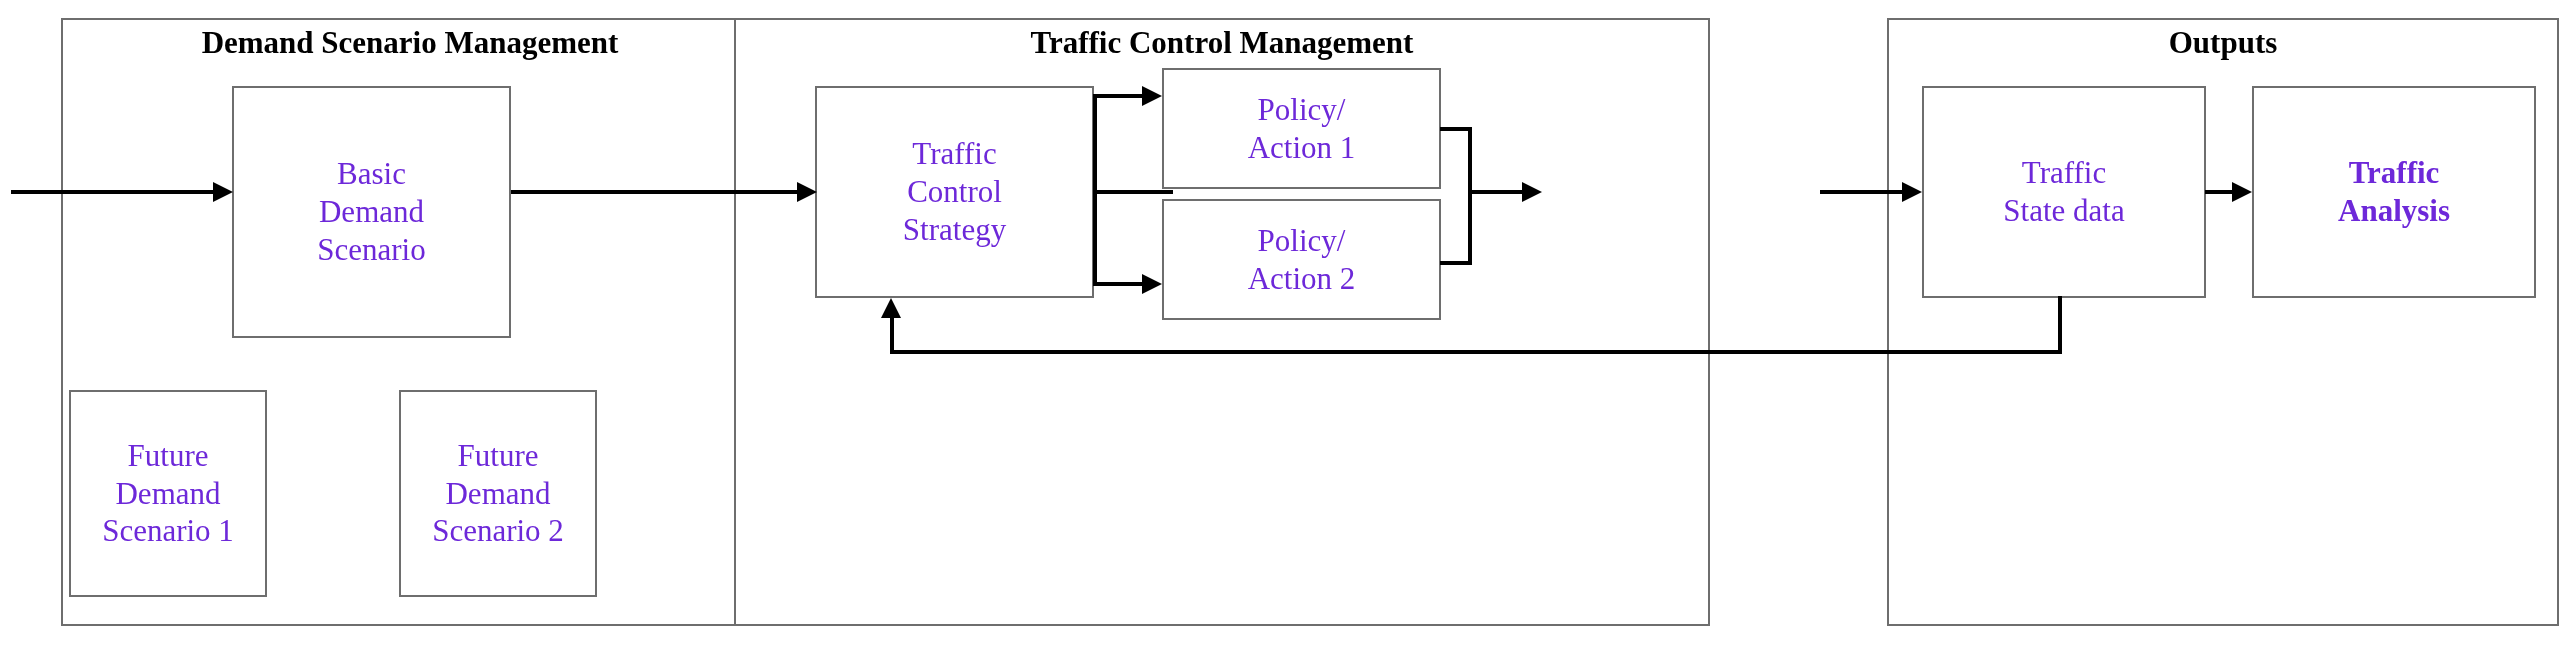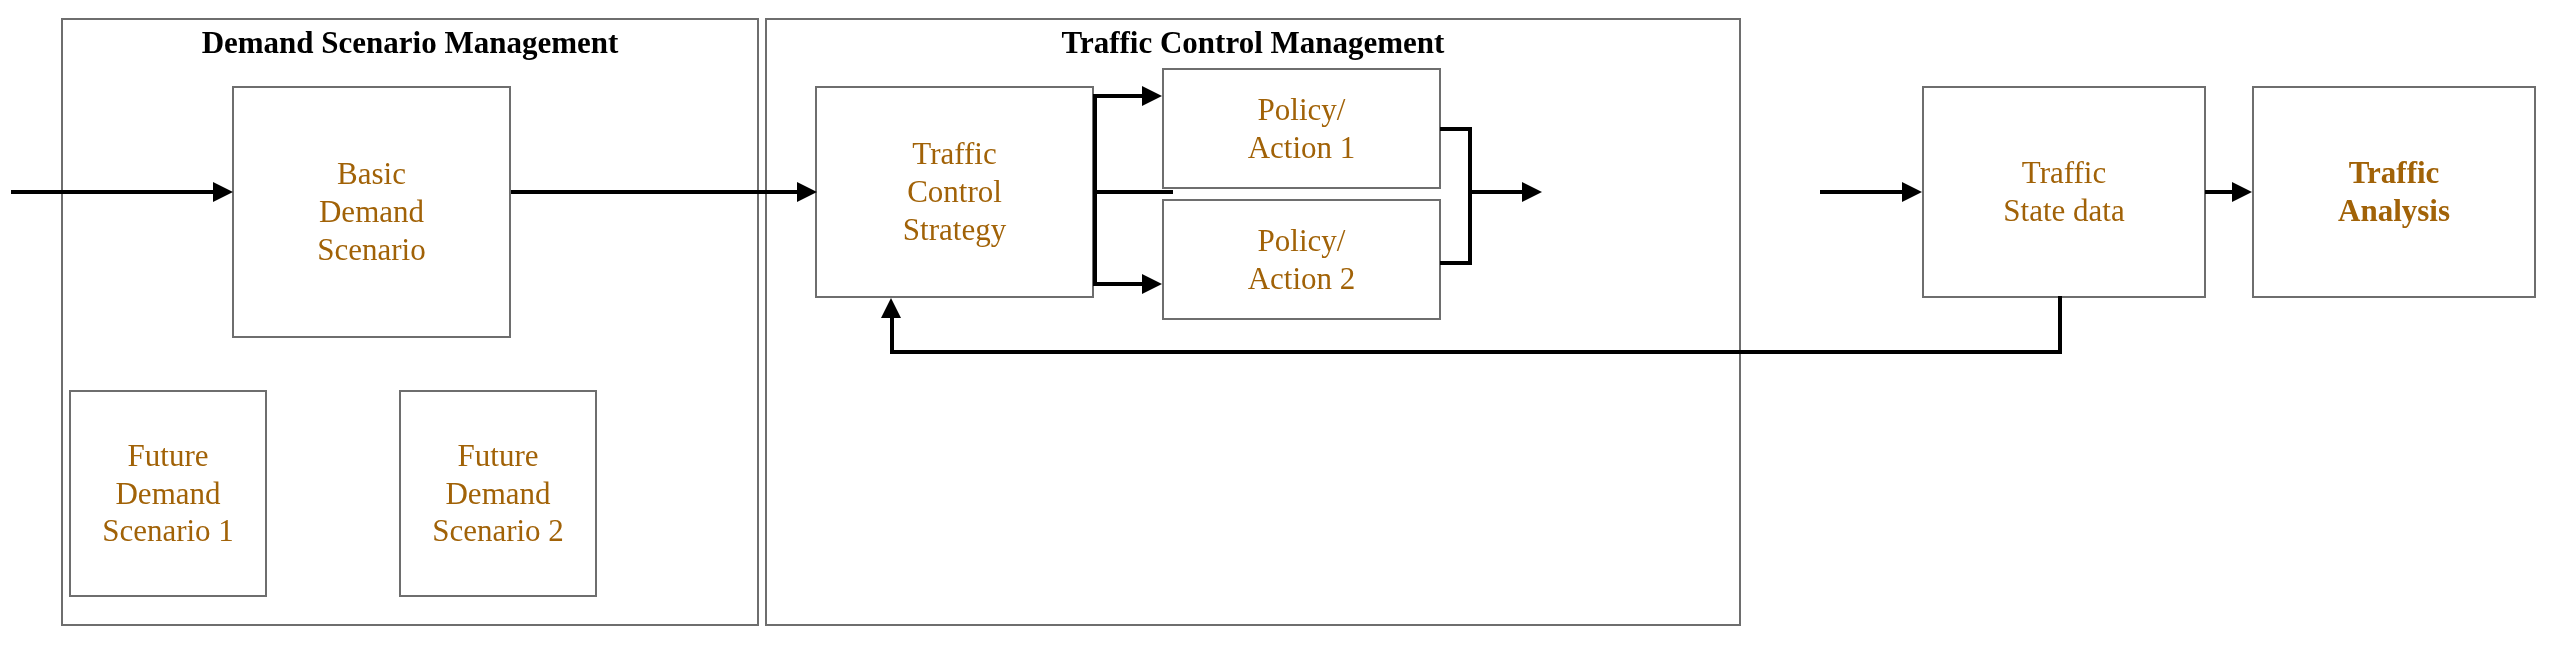--- a/index.html
+++ b/index.html
@@ -8,21 +8,21 @@
 
   
   .panel{position:absolute;border:2.3px solid #6e6e6e;background:#ffffff;box-sizing:border-box;}
   .panel-title{position:absolute;left:0;right:0;text-align:center;
                font-weight:bold;color:#000;white-space:nowrap;
                font-size:31px;line-height:1;letter-spacing:0px;}
 
   
   .node{position:absolute;border:2.3px solid #6e6e6e;background:#ffffff;box-sizing:border-box;
         display:flex;align-items:center;justify-content:center;text-align:center;
-        color:#a16207;font-size:31px;line-height:1.22;padding:1.5px 4.6px;}
+        color:#6d28d9;font-size:31px;line-height:1.22;padding:1.5px 4.6px;}
   .node.bold{font-weight:bold;}
   .node span{display:block;width:100%;}
 
   
   .hline{position:absolute;height:3.8px;background:#000;}
   .vline{position:absolute;width:3.8px;background:#000;}
   .arrow-r{position:absolute;width:0;height:0;
            border-top:10px solid transparent;border-bottom:10px solid transparent;
            border-left:20px solid #000;}
   .arrow-u{position:absolute;width:0;height:0;
@@ -43,37 +43,40 @@
   </div>
 
   <div class="node" style="left:69px;top:390px;width:198px;height:207px;">
     <span>Future<br>Demand<br>Scenario 1</span>
   </div>
 
   <div class="node" style="left:399px;top:390px;width:198px;height:207px;">
     <span>Future<br>Demand<br>Scenario 2</span>
   </div>
 
-  <div class="panel" style="left:765px;top:17.6px;width:976px;height:608px;">
+  <div class="panel" style="left:734px;top:17.6px;width:976px;height:608px;">
     <div class="panel-title" style="top:7.7px;">Traffic Control Management</div>
   </div>
 
   <div class="node" style="left:815px;top:86px;width:279px;height:212px;">
     <span>Traffic<br>Control<br>Strategy</span>
   </div>
 
   <div class="node" style="left:1162px;top:68px;width:279px;height:121px;">
     <span>Policy/<br>Action 1</span>
   </div>
 
   <div class="node" style="left:1162px;top:199px;width:279px;height:121px;">
     <span>Policy/<br>Action 2</span>
   </div>
 
 
+  <div class="panel" style="left:1887px;top:17.6px;width:672px;height:608px;">
+    <div class="panel-title" style="top:7.7px;">Outputs</div>
+  </div>
 
   <div class="node" style="left:1922px;top:86px;width:284px;height:212px;">
     <span>Traffic<br>State data</span>
   </div>
 
   <div class="node bold" style="left:2252px;top:86px;width:284px;height:212px;">
     <span>Traffic<br>Analysis</span>
   </div>
 
   <div class="hline" style="left:10.7px;top:190px;width:204px;"></div>

